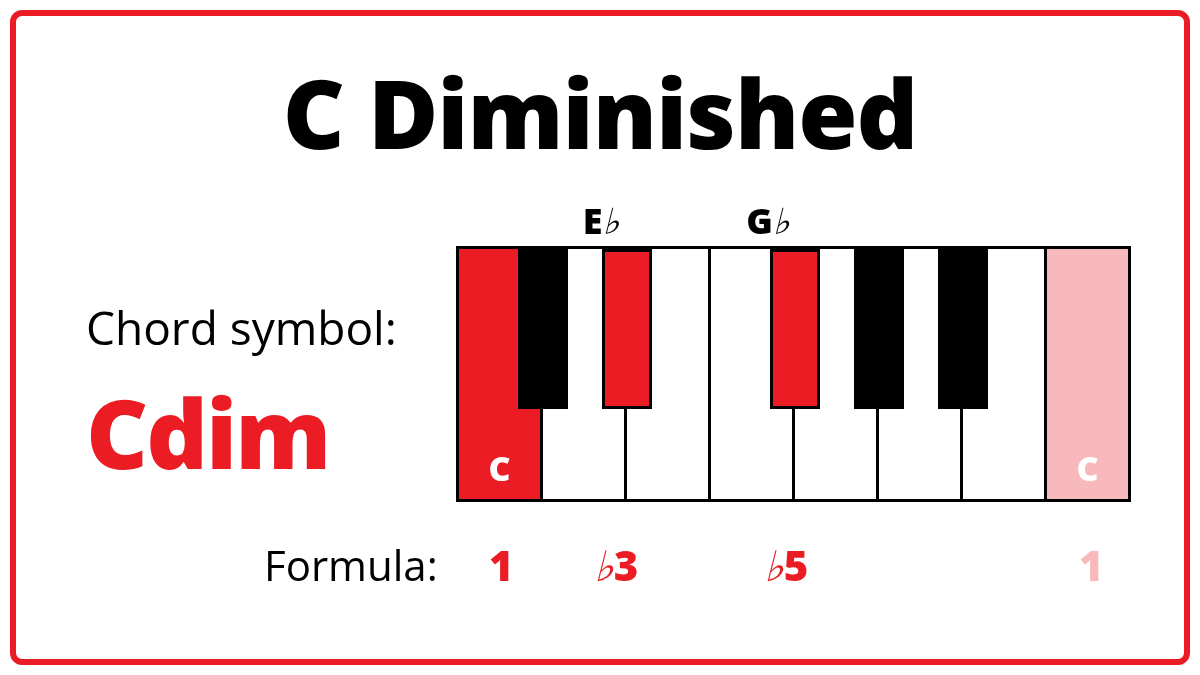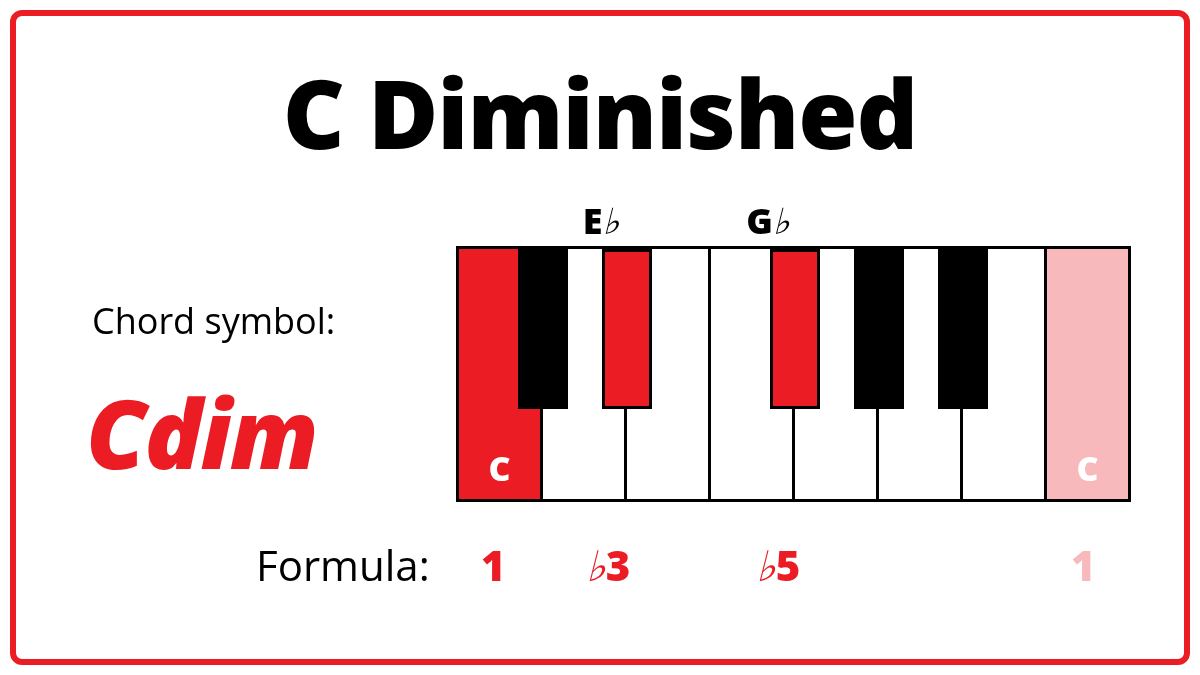--- a/index.html
+++ b/index.html
@@ -26,35 +26,34 @@
     left: 0;
     width: 100%;
     text-align: center;
     font-size: 96px;
     font-weight: 800;
     color: #000;
     letter-spacing: -1px;
   }
   .chord-label {
     position: absolute;
-    left: 76px;
+    left: 70px;
     top: 280px;
-    font-size: 36px;
+    font-size: 46px;
     color: #000;
     font-weight: 400;
   }
   .chord-symbol {
     position: absolute;
     left: 70px;
     top: 350px;
     font-size: 96px;
     font-weight: 800;
     color: #ec1c24;
     letter-spacing: -2px;
-    font-style: italic;
   }
   
   .keyboard {
     position: absolute;
     left: 440px;
     top: 230px;
     width: 672px;  
     height: 250px;
     border: 3px solid #000;
     border-right: 0;
@@ -114,21 +113,21 @@
     text-align: center;
     width: 80px;
   }
   .flat {
     font-family: Georgia, "Times New Roman", serif;
     font-style: italic;
     font-weight: 400;
   }
   .formula-row {
     position: absolute;
-    left: 240px;
+    left: 248px;
     top: 520px;
     width: 900px;
     height: 60px;
   }
   .formula-label {
     position: absolute;
     left: 0;
     top: 0;
     font-size: 42px;
     color: #000;

